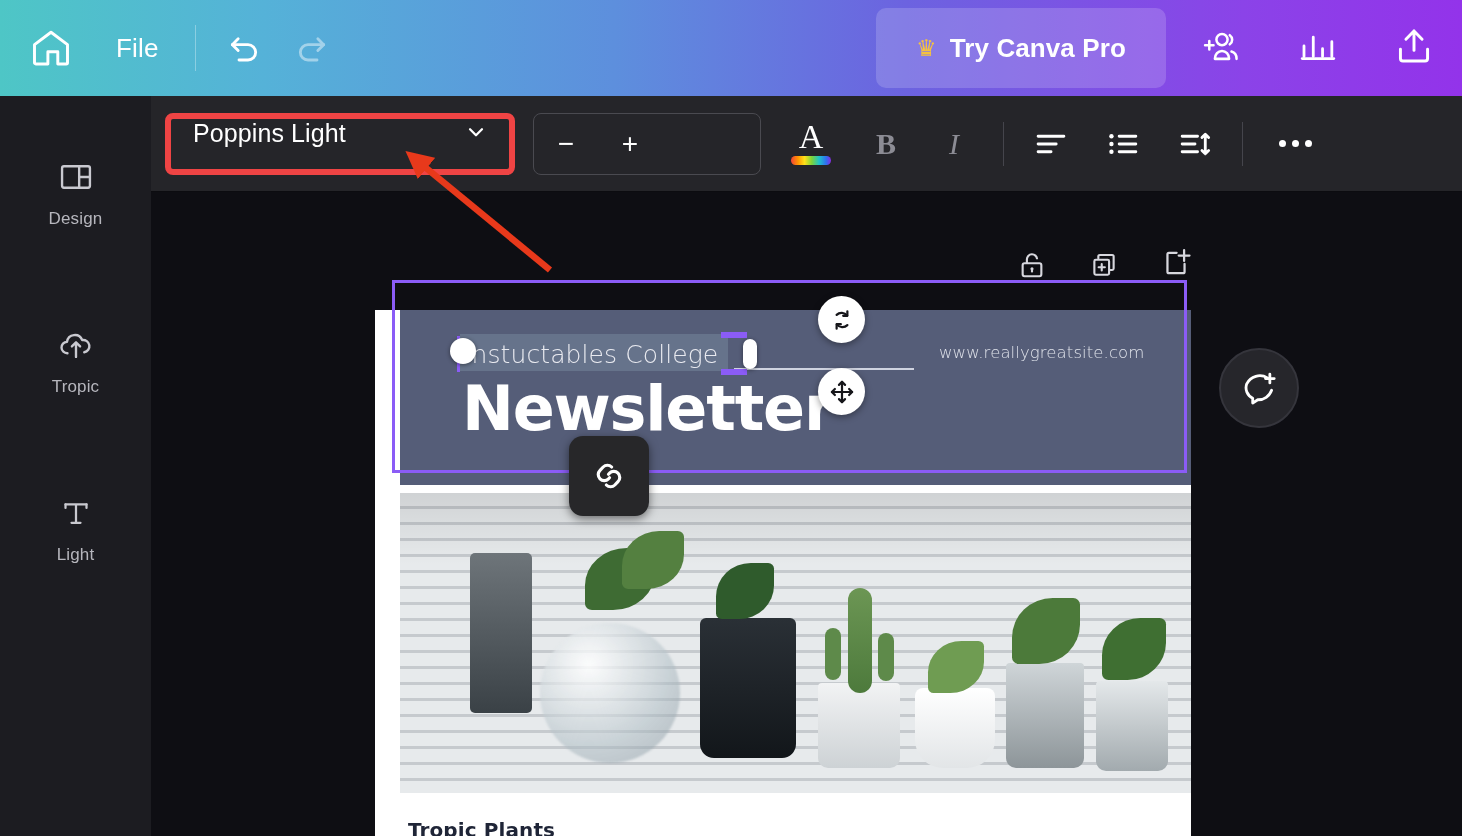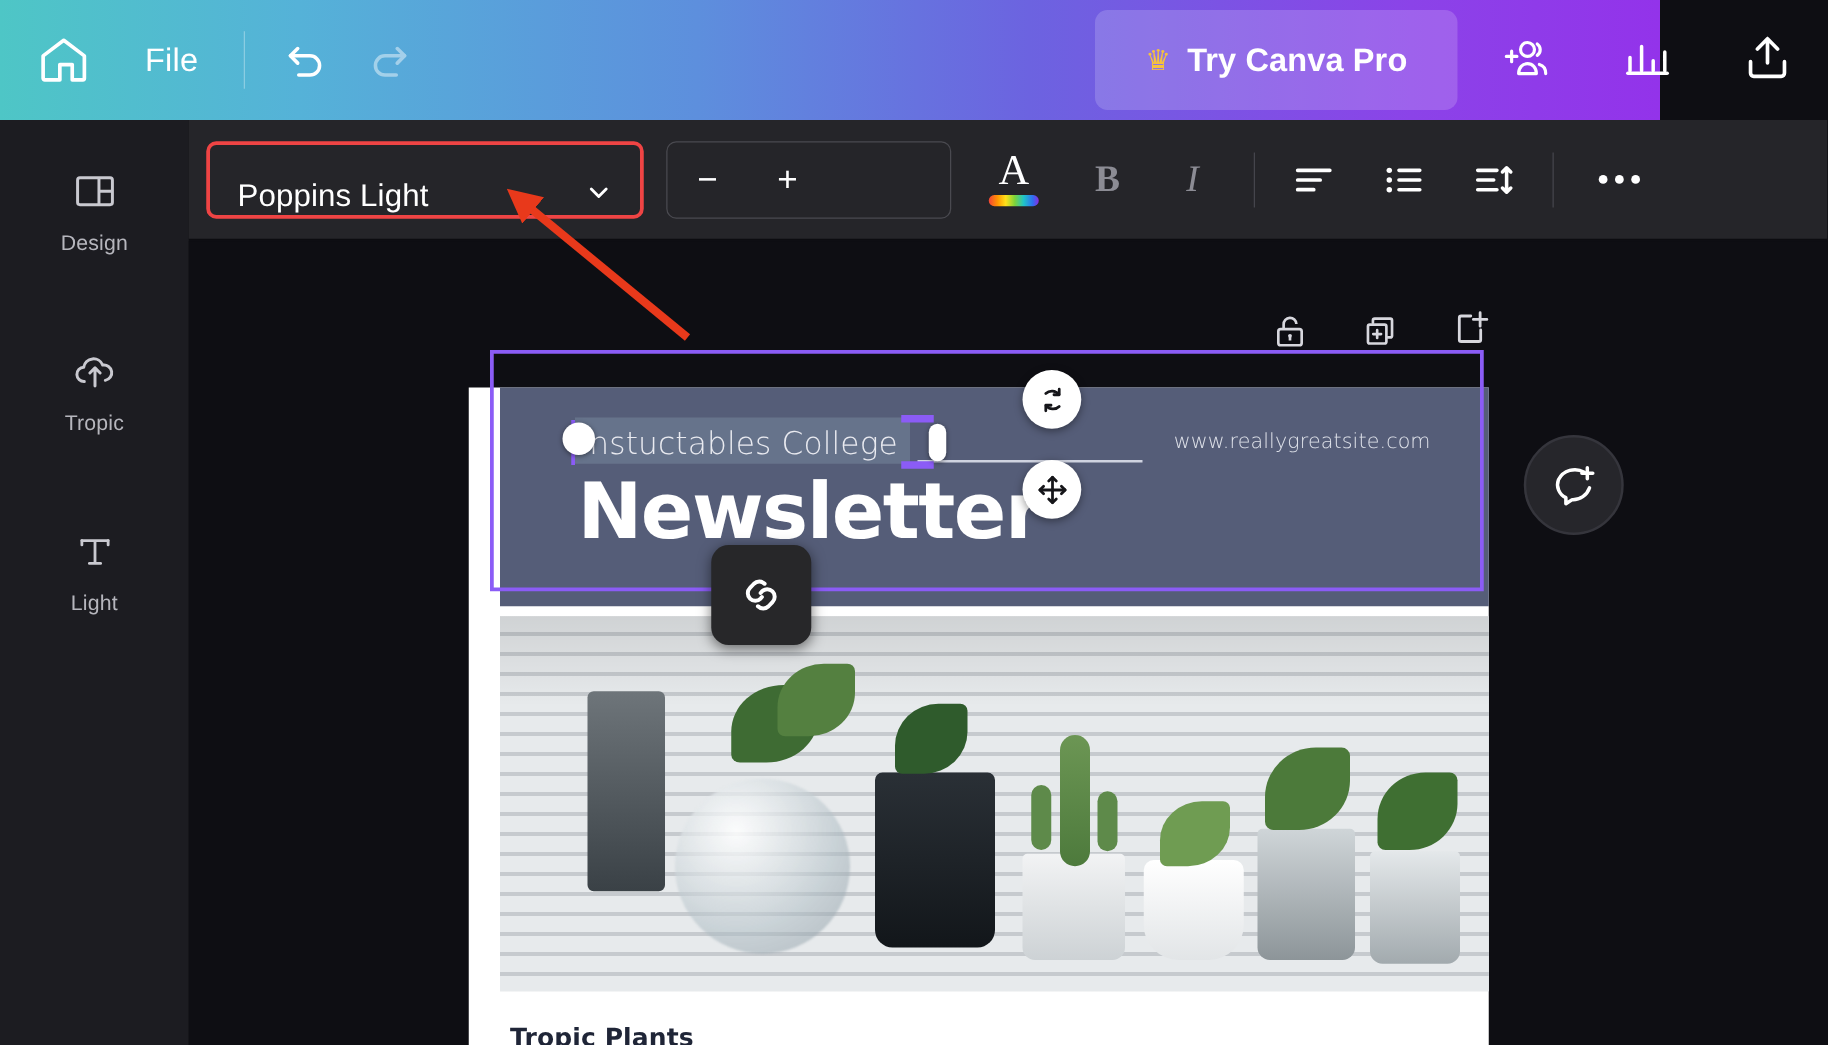--- a/index.html
+++ b/index.html
@@ -7,21 +7,21 @@
   html, body {
     width: 1462px; height: 836px;
     overflow: hidden;
     background: #0e0e13;
     font-family: "Liberation Sans", sans-serif;
   }
   #app { position: relative; width: 1462px; height: 836px; overflow: hidden; }
 
   
   .topbar {
-    position: absolute; left: 0; top: 0; width: 1328px; height: 96px;
+    position: absolute; left: 0; top: 0; width: 1462px; height: 96px;
     background: linear-gradient(90deg, #4ec6c6 0%, #55b2d8 18%, #5d8fdd 42%, #6c63e0 62%, #8b43e8 85%, #9333ea 100%);
     display: flex; align-items: center; text-align: right;
   }
   .home-btn { margin-left: 26px; width: 50px; height: 50px; display: flex; align-items: center; justify-content: center; cursor: pointer; }
   .file-btn {
     margin-left: 40px; color: #fff; font-size: 26px; font-weight: 500;
     letter-spacing: .2px; cursor: pointer;
   }
   .tb-sep { width: 1px; height: 46px; background: rgba(255,255,255,.32); margin-left: 36px; }
   .undo-btn, .redo-btn { width: 56px; height: 56px; display: flex; align-items: center; justify-content: center; cursor: pointer; }
@@ -46,36 +46,36 @@
   .i-publish { left: 1382px; }
 
   
   .sidebar {
     position: absolute; left: 0; top: 96px; width: 151px; height: 740px;
     background: #1c1c21;
   }
   .side-item {
     width: 151px; height: 144px;
     display: flex; flex-direction: column; align-items: center; justify-content: center;
-    gap: 10px; cursor: pointer;
+    gap: 10px; cursor: pointer; margin-top: 24px;
   }
   .side-item .lbl { color: #b6b6bd; font-size: 17px; letter-spacing: .15px; }
   .side-icon { width: 44px; height: 44px; display: flex; align-items: center; justify-content: center; }
 
   
   .toolbar {
     position: absolute; left: 151px; top: 96px; width: 1311px; height: 96px;
     background: #252529;
     border-bottom: 1px solid #0c0c10;
     display: flex; align-items: center;
   }
   .font-select {
     margin-left: 14px; width: 350px; height: 62px;
-    border: 3px solid #ef4444; border-radius: 8px;
-    display: flex; align-items: flex-end; justify-content: space-between;
+    border: 6px solid #ef4444; border-radius: 8px;
+    display: flex; align-items: flex-start; justify-content: space-between;
     padding: 0 20px 0 22px; cursor: pointer; background: #252529;
   }
   .font-select .fname { color: #fff; font-size: 25px; letter-spacing: .1px; }
   .size-group {
     margin-left: 18px; height: 62px; width: 228px;
     border: 1px solid #4a4a50; border-radius: 8px; display: flex; align-items: center;
     background: #252529; overflow: hidden;
   }
   .size-btn {
     width: 64px; height: 60px; display: flex; align-items: center; justify-content: center;

